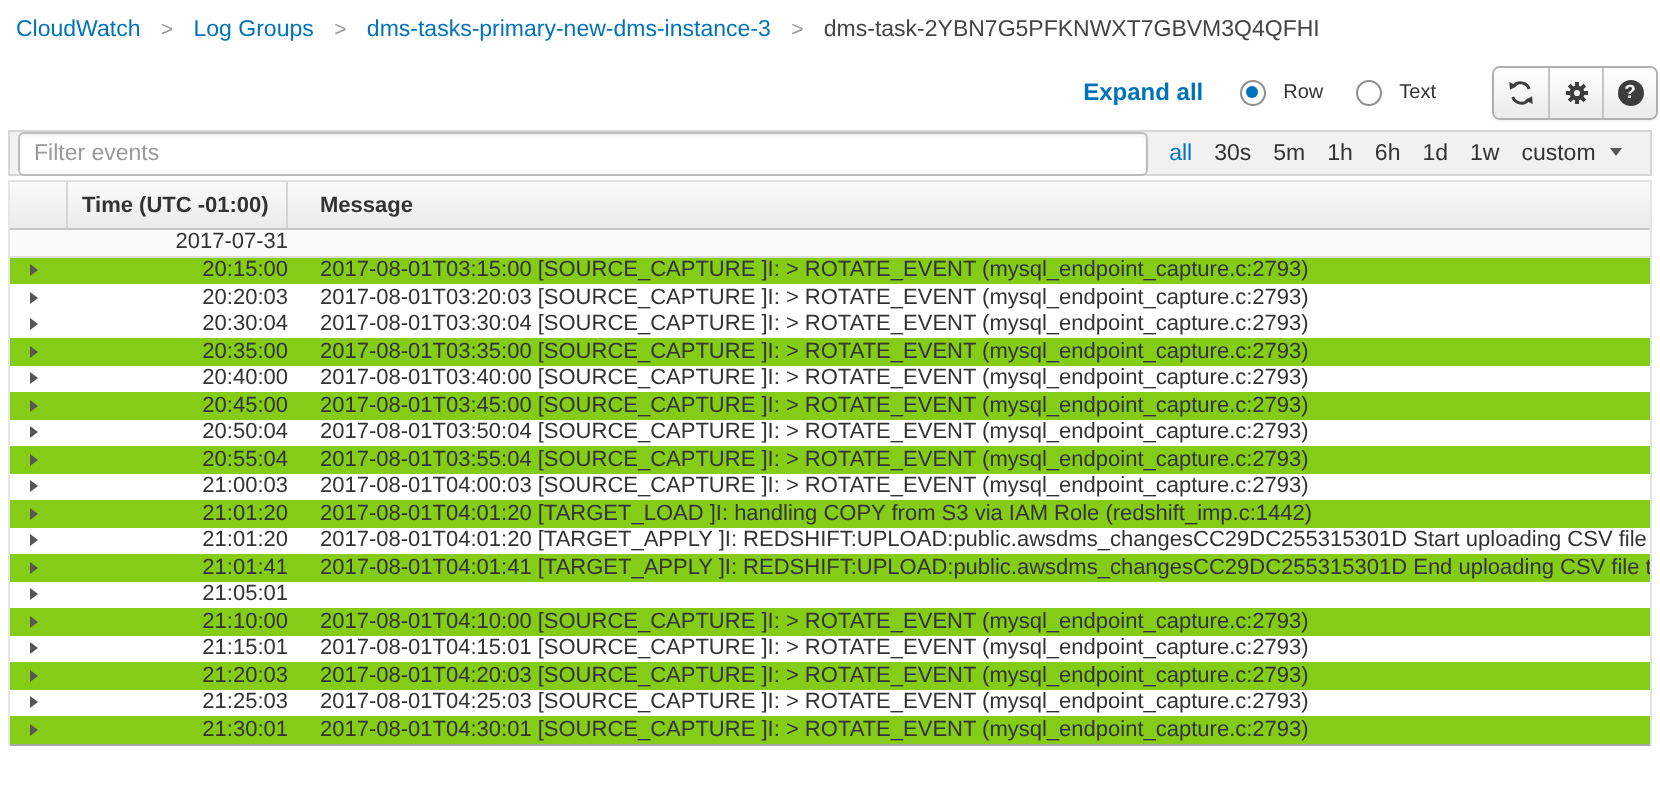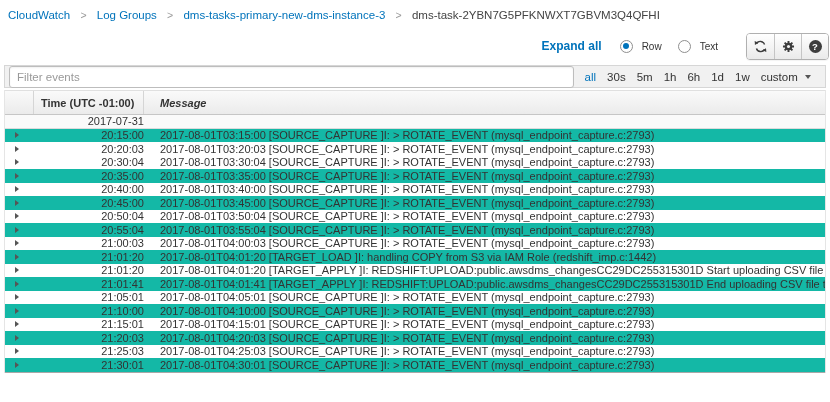--- a/index.html
+++ b/index.html
@@ -46,28 +46,28 @@
                 vertical-align:middle; }
 
   
   .log-table { margin:2px 4px 0 4px; border-left:1px solid #e5e5e5; border-right:1px solid #e5e5e5; }
   .t-header { display:flex; height:25px; background:linear-gradient(#fafafa,#ebebeb);
               border-top:1px solid #e0e0e0; border-bottom:1px solid #c6c6c6;
               font-weight:bold; font-size:11px; color:#333; align-items:center; }
   .h-arrow { width:29px; height:100%; border-right:1px solid #d5d5d5; }
   .h-time  { width:110px; height:100%; border-right:1px solid #d5d5d5; padding-left:7px;
              display:flex; align-items:center; }
-  .h-msg   { flex:1; padding-left:16px;font-style:italic; }
+  .h-msg   { flex:1; padding-left:16px; }
 
   .date-row { display:flex; align-items:center; height:13.5px; background:#fafafa;
               border-bottom:1px solid #dcdcdc; font-size:11px; }
   .date-row .cell-time { color:#333; }
 
   .row { display:flex; align-items:center; height:13.5px; font-size:11px; background:#fff; cursor:pointer; }
-  .row.odd { background:#14b8a6; }
+  .row.odd { background:#84cc16; }
   .cell-arrow { width:29px; display:flex; justify-content:flex-start; padding-left:10px; }
   .tri { width:0; height:0; border-top:3.5px solid transparent; border-bottom:3.5px solid transparent;
          border-left:4.5px solid #565656; }
   .cell-time { width:110px; padding-left:7px; color:#333; white-space:nowrap;text-align:right; }
   .cell-msg { flex:1; padding-left:16px; white-space:nowrap; overflow:hidden; color:#333; }
   .t-footer { border-bottom:1px solid #a8a8a8; }
 </style>
 </head>
 <body>
 
@@ -243,21 +243,20 @@
     </div>
     <div class="cell-time">21:01:41</div>
     <div class="cell-msg">2017-08-01T04:01:41 [TARGET_APPLY ]I: REDSHIFT:UPLOAD:public.awsdms_changesCC29DC255315301D End uploading CSV file to database (redshift_in</div>
   </div>
 
   <div class="row">
     <div class="cell-arrow">
       <span class="tri"></span>
     </div>
     <div class="cell-time">21:05:01</div>
-    <div class="cell-msg">2017-08-01T04:05:01 [SOURCE_CAPTURE ]I: &gt; ROTATE_EVENT (mysql_endpoint_capture.c:2793)</div>
   </div>
 
   <div class="row odd">
     <div class="cell-arrow">
       <span class="tri"></span>
     </div>
     <div class="cell-time">21:10:00</div>
     <div class="cell-msg">2017-08-01T04:10:00 [SOURCE_CAPTURE ]I: &gt; ROTATE_EVENT (mysql_endpoint_capture.c:2793)</div>
   </div>
 

